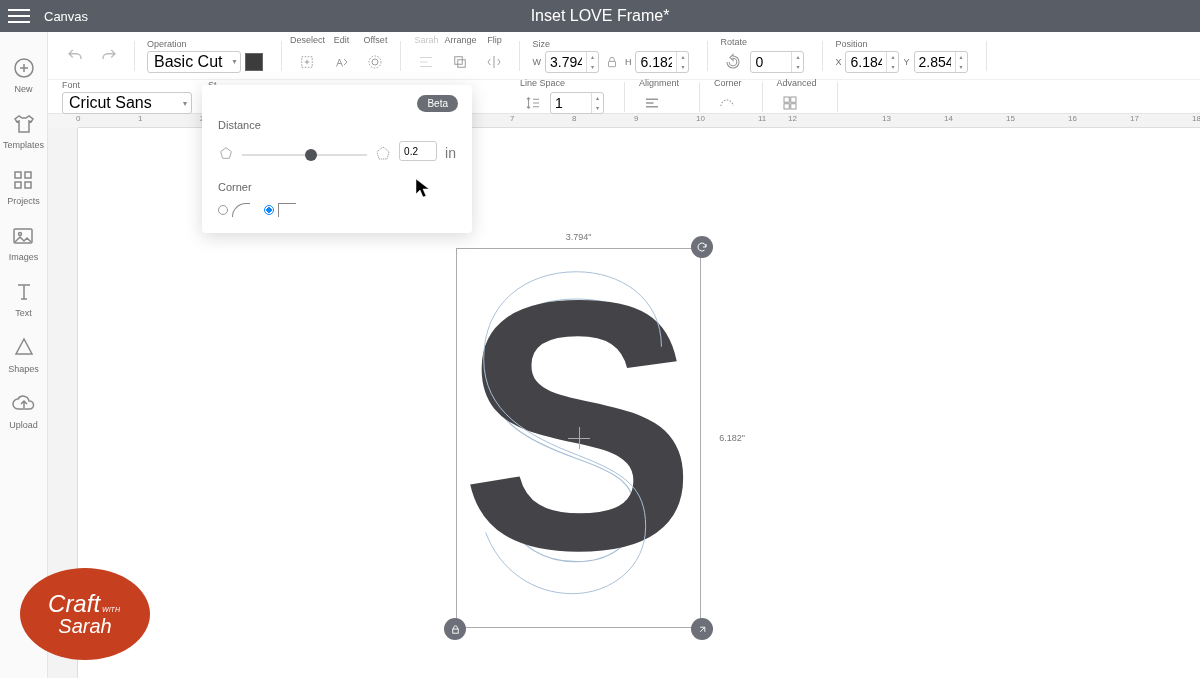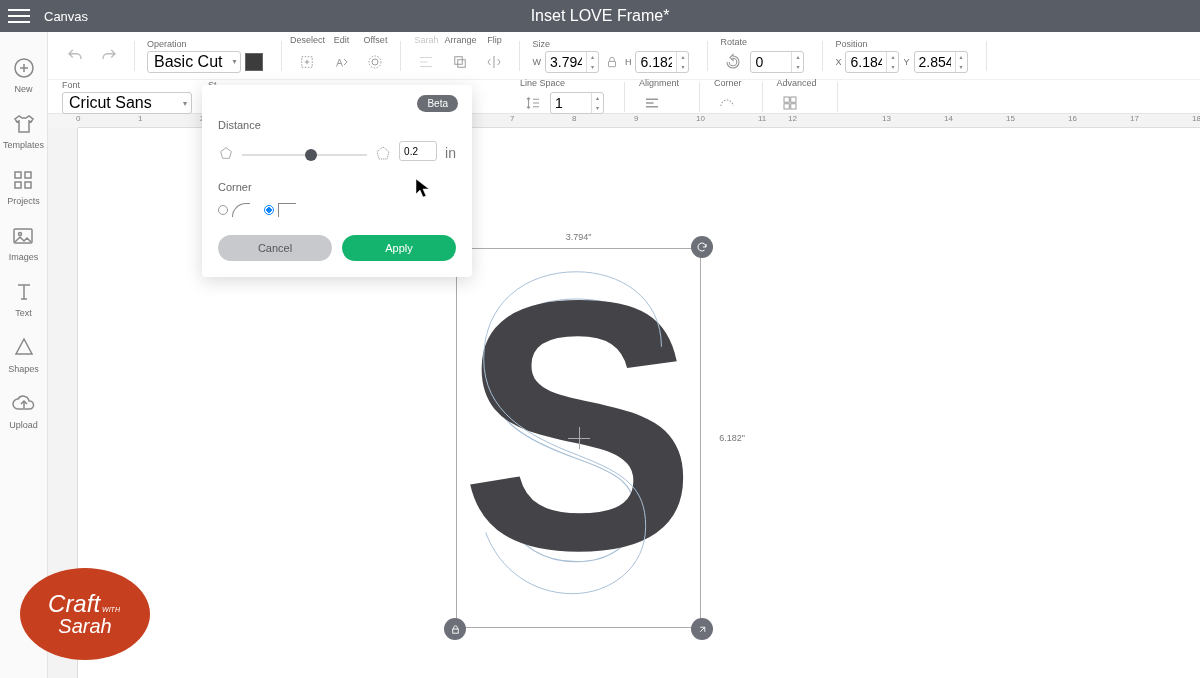--- a/index.html
+++ b/index.html
@@ -468,24 +468,20 @@
   <div class="corner-row">
     <div class="radio-opt">
       <div class="radio"></div>
       <div class="corner-shape corner-round"></div>
     </div>
     <div class="radio-opt">
       <div class="radio sel"></div>
       <div class="corner-shape corner-sq"></div>
     </div>
   </div>
-  <div class="btn-row">
-    <button class="btn btn-cancel">Cancel</button>
-    <button class="btn btn-apply">Apply</button>
-  </div>
 </div>
 
 <svg class="cursor" viewBox="0 0 16 20">
     <path d="M1 1l0 15 4-4 3 7 3-1-3-7 6 0z" fill="#000" stroke="#fff" stroke-width="0.5"></path>
   </svg>
 
 <div class="logo">
   <div class="logo-ellipse">
     <div>
       <span class="logo-top">Craft</span><span class="logo-with">WITH</span><br>

